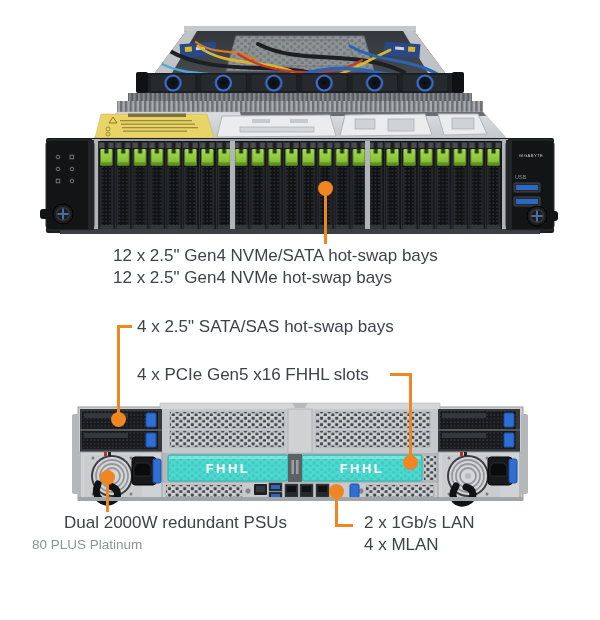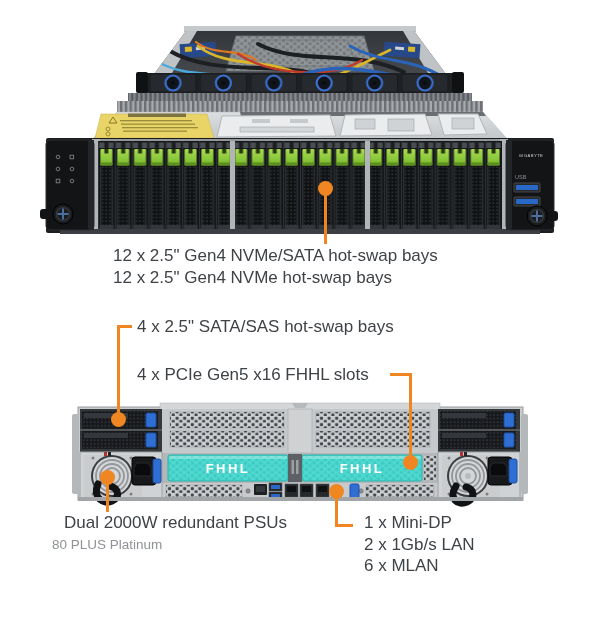--- a/index.html
+++ b/index.html
@@ -366,19 +366,18 @@
 <div class="ann" style="left:113px;top:245px">
   <div>12 x 2.5" Gen4 NVMe/SATA hot-swap bays</div>
   <div>12 x 2.5" Gen4 NVMe hot-swap bays</div>
 </div>
 
 <div class="ann" style="left:137px;top:316px">4 x 2.5" SATA/SAS hot-swap bays</div>
 
 <div class="ann" style="left:137px;top:364px">4 x PCIe Gen5 x16 FHHL slots</div>
 
 <div class="ann" style="left:64px;top:512px">Dual 2000W redundant PSUs</div>
-<div class="ann-sub" style="left:52px;top:536px">80 PLUS Platinum</div>
+<div class="ann-sub" style="left:32px;top:536px">80 PLUS Platinum</div>
 
 <div class="ann io-list" style="left:364px;top:512px">
-  <div>1 x Mini-DP</div>
   <div>2 x 1Gb/s LAN</div>
-  <div>6 x MLAN</div>
+  <div>4 x MLAN</div>
 </div>
 
 </body></html>

